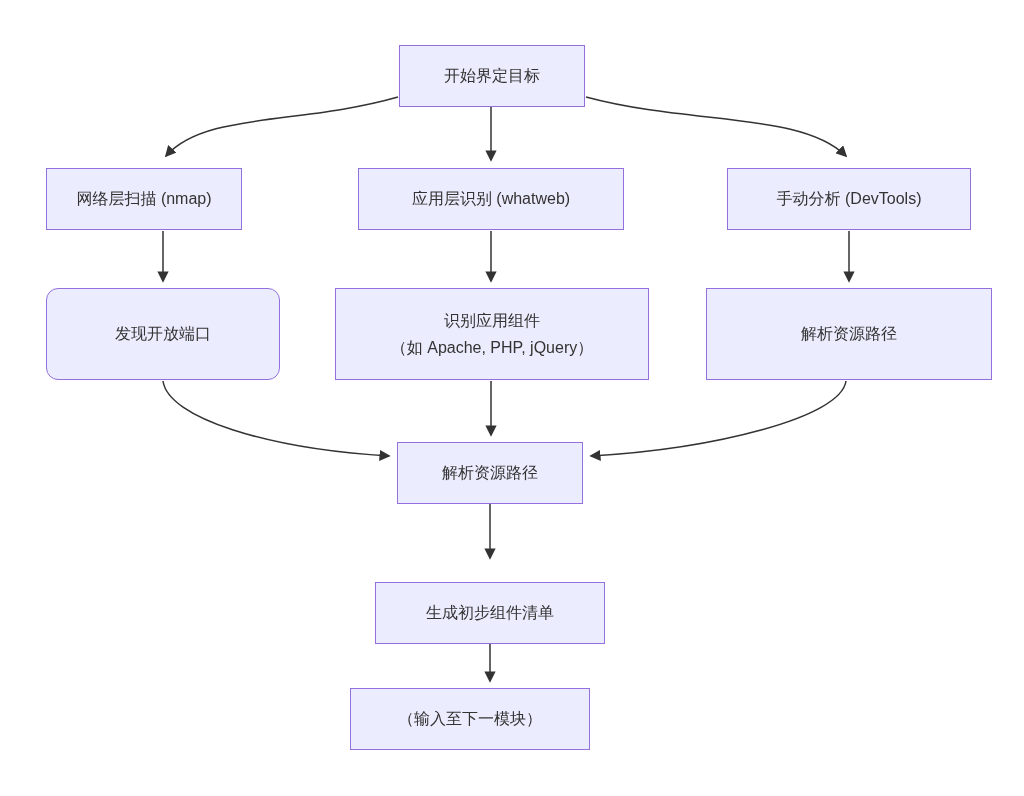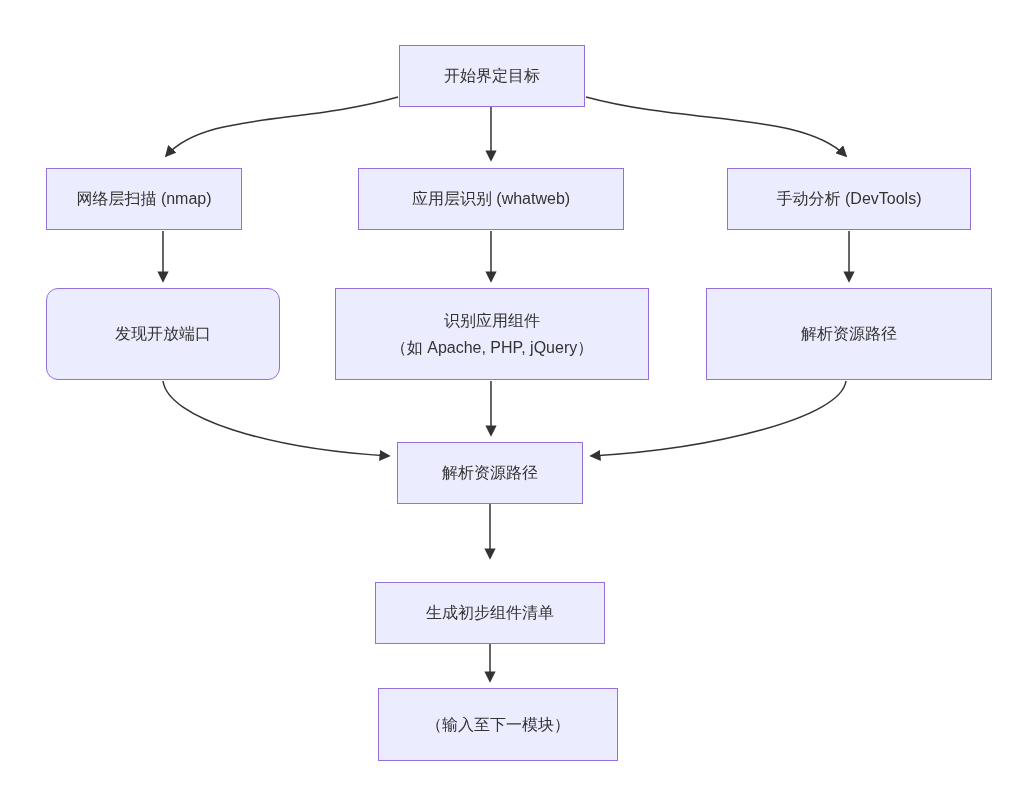--- a/index.html
+++ b/index.html
@@ -44,21 +44,21 @@
   
   #node-start      { left: 399px; top: 45px;  width: 186px; height: 62px; }
   #node-scan-net   { left: 46px;  top: 168px; width: 196px; height: 62px; }
   #node-scan-app   { left: 358px; top: 168px; width: 266px; height: 62px; }
   #node-manual     { left: 727px; top: 168px; width: 244px; height: 62px; }
   #node-ports      { left: 46px;  top: 288px; width: 234px; height: 92px; border-radius: 12px; }
   #node-components { left: 335px; top: 288px; width: 314px; height: 92px; }
   #node-paths      { left: 706px; top: 288px; width: 286px; height: 92px; }
   #node-verify     { left: 397px; top: 442px; width: 186px; height: 62px; }
   #node-list       { left: 375px; top: 582px; width: 230px; height: 62px; }
-  #node-output     { left: 378px; top: 688px; width: 240px; height: 73px; }
+  #node-output     { left: 350px; top: 688px; width: 240px; height: 62px; }
 </style>
 </head>
 <body>
 
 <div id="canvas">
 
   <svg id="edges" viewBox="0 0 1024 796" xmlns="http://www.w3.org/2000/svg">
     <defs>
       <marker id="arrowhead" viewBox="0 0 10 10" refX="8.5" refY="5" markerWidth="7.5" markerHeight="7.5" orient="auto-start-reverse">
         <path d="M0,0 L10,5 L0,10 z" fill="#333333"></path>

